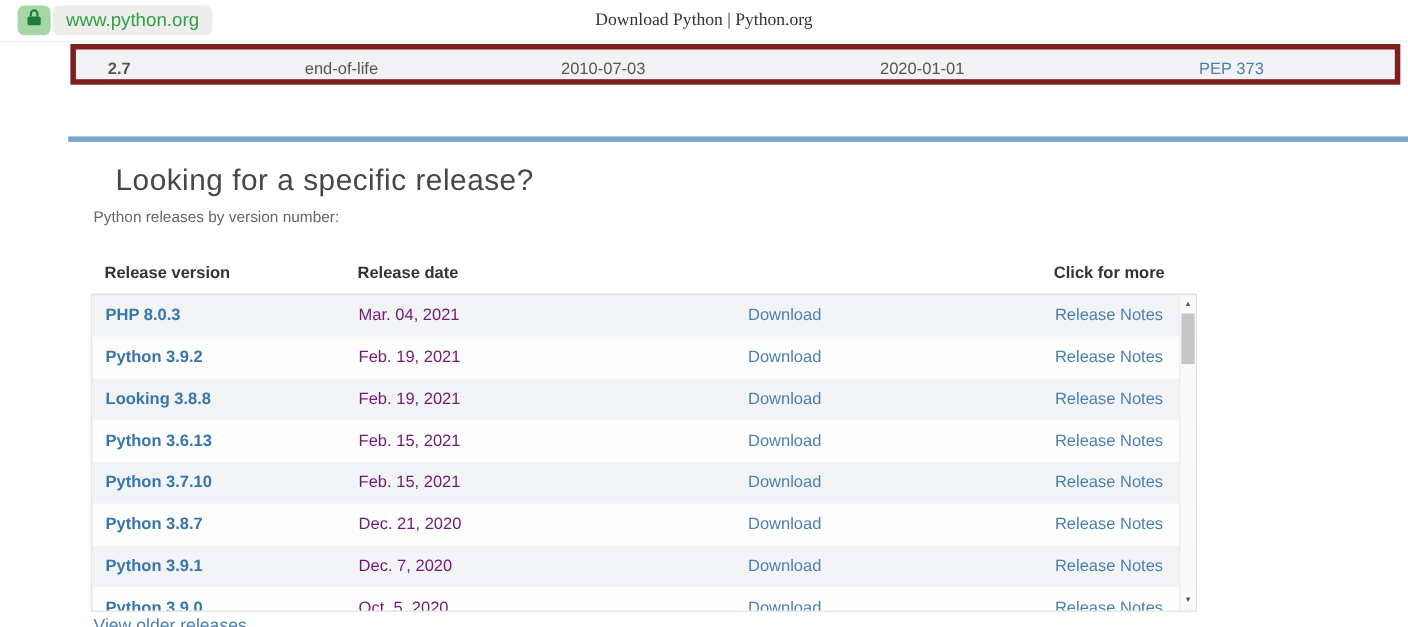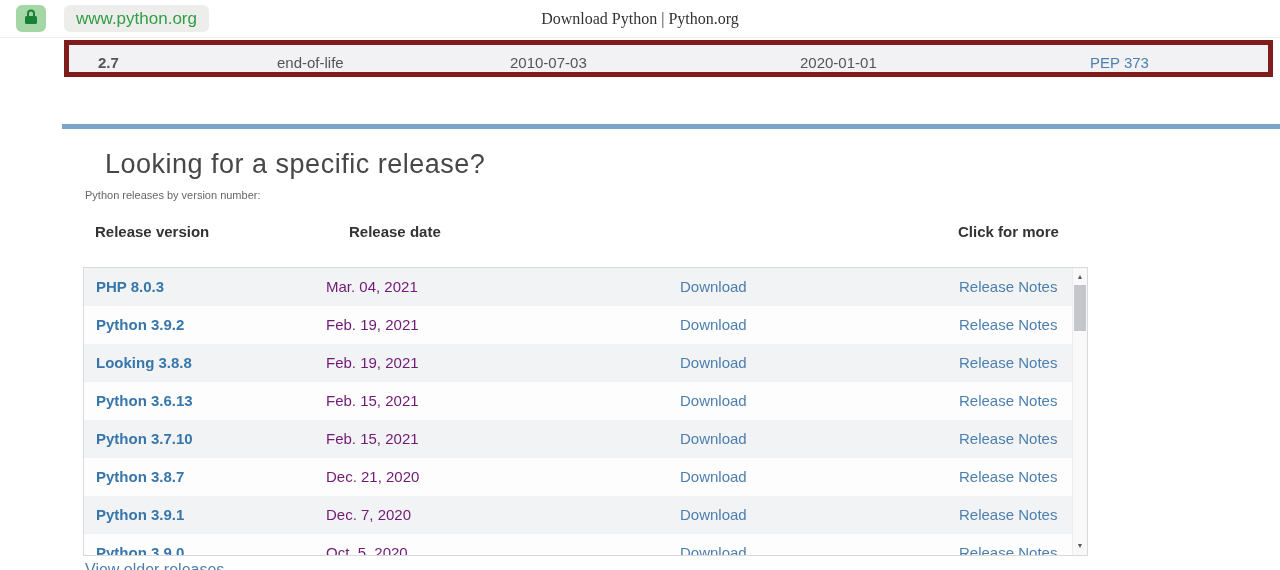--- a/index.html
+++ b/index.html
@@ -2,21 +2,21 @@
 <html style="--accent-blue: #7aa5cb; --link-blue: #4c7fae; --version-blue: #3776ab; --url-green: #2f9e44;"><head>
 <meta charset="utf-8">
 <style>
   * { margin: 0; padding: 0; box-sizing: border-box; }
   html, body { width: 1280px; height: 570px; overflow: hidden; background: #fff;
     font-family: "Liberation Sans", sans-serif; position: relative; }
 
   
   .topbar { position: absolute; top: 0; left: 0; width: 1280px; height: 38px;
     background: #fff; border-bottom: 1px solid #ececec; }
-  .url-chip { position: absolute; left: 16px; top: 5px; display: flex; align-items: center; gap: 18px; }
+  .url-chip { position: absolute; left: 16px; top: 5px; display: flex; align-items: center; gap: 2px; }
   .lock-badge { width: 30px; height: 27px; background: #a5d7a6; border-radius: 6px;
     display: flex; align-items: center; justify-content: center; }
   .url-pill { height: 27px; background: #ededec; border-radius: 6px; padding: 0 12px;
     display: flex; align-items: center; font-size: 17px; color: var(--url-green); }
   .page-title { position: absolute; left: 0; right: 0; top: 0; height: 38px;
     display: flex; align-items: center; justify-content: center;
     font-size: 16px; color: #333; font-family: Liberation Serif, serif; }
 
   
   .eol-row { position: absolute; top: 40px; left: 64px; width: 1209px; height: 37px;
@@ -28,27 +28,27 @@
   .eol-eos-date { left: 731px; }
   .eol-pep { left: 1021px; color: var(--link-blue) !important; cursor: pointer; }
 
   
   .divider { position: absolute; top: 124px; left: 62px; width: 1218px; height: 5px;
     background: var(--accent-blue); }
 
   
   .section-heading { position: absolute; left: 85px; top: 149px; font-size: 27px;
     font-weight: 400; color: #474747; letter-spacing: 0.5px; margin-left: 20px; }
-  .section-subheading { position: absolute; left: 85px; top: 189px; font-size: 11px; color: #666; }
+  .section-subheading { position: absolute; left: 85px; top: 189px; font-size: 14px; color: #666; }
 
   
-  .col-headers { position: absolute; top: 223px; left: 0; width: 1052px; height: 20px; }
+  .col-headers { position: absolute; top: 240px; left: 0; width: 1052px; height: 20px; }
   .col-headers span { position: absolute; font-size: 15px; font-weight: bold; color: #333; white-space: nowrap; }
   .colh-version { left: 95px; }
-  .colh-date { left: 325px; margin-left: 24px; }
+  .colh-date { left: 325px; }
   .colh-more { left: 958px; }
 
   
   .release-table { position: absolute; top: 267px; left: 83px; width: 1005px; height: 289px;
     background: #fdfdfd; border: 1px solid #d8d8dd; overflow: hidden; }
   .release-row { position: relative; width: 100%; height: 38px; }
   .release-row.odd  { background: #f2f3f5; }
   .release-row.even { background: #fdfdfd; }
   .release-row span { position: absolute; top: 10px; font-size: 15px; white-space: nowrap; }
   .cell-version  { left: 12px;  font-weight: bold; color: var(--version-blue); cursor: pointer; }

